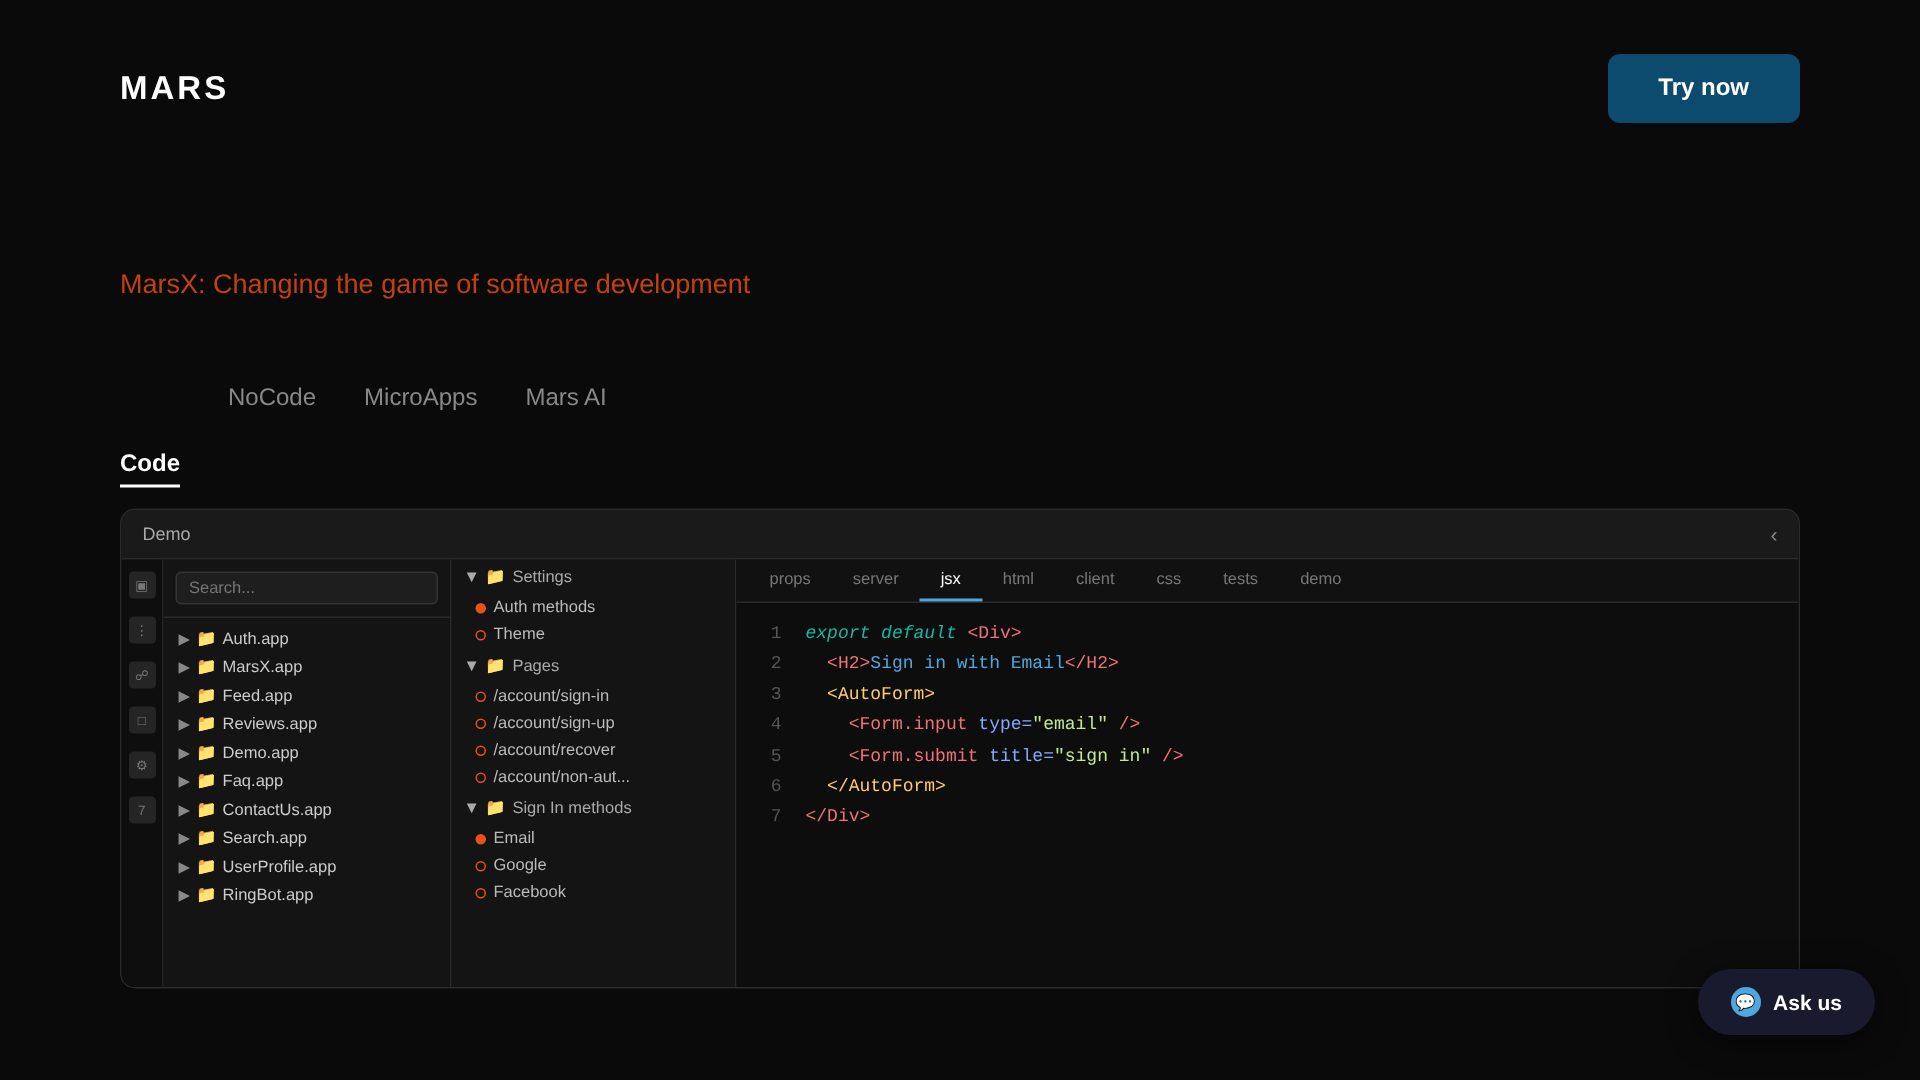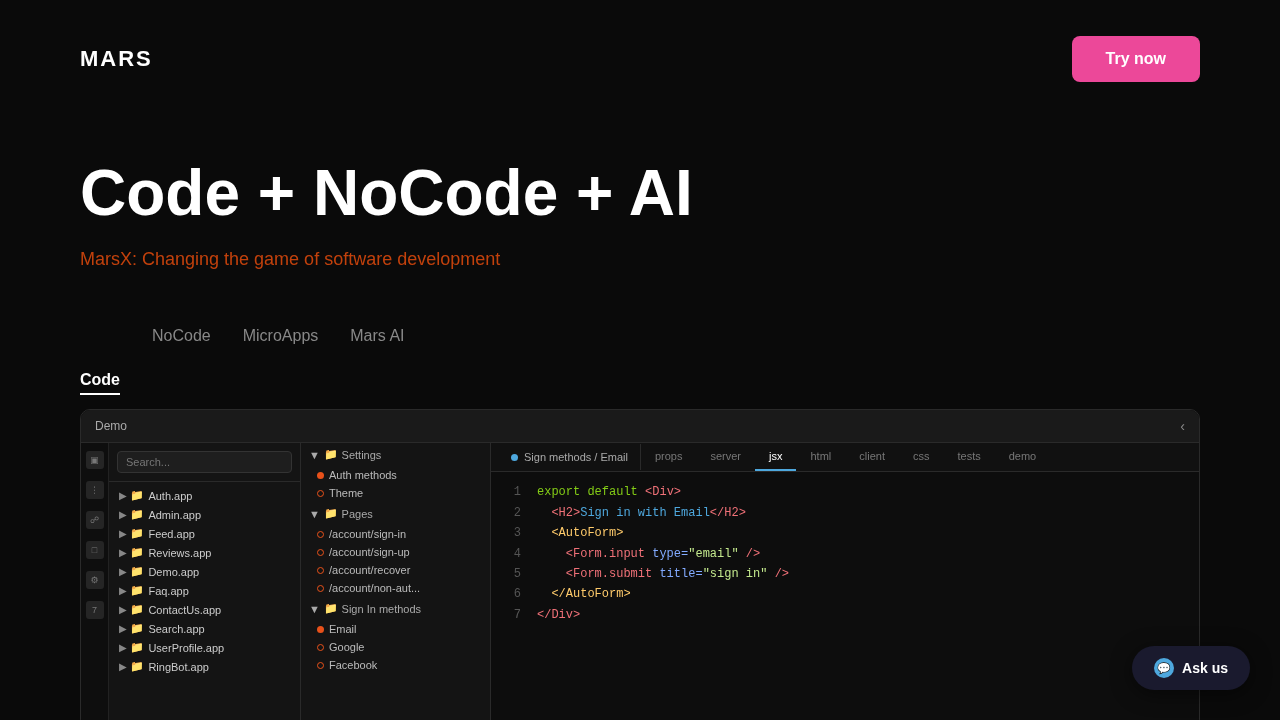--- a/index.html
+++ b/index.html
@@ -21,21 +21,21 @@
       z-index: 10;
     }
     .logo {
       font-size: 22px;
       font-weight: 700;
       letter-spacing: 2px;
       color: #fff;
       text-transform: uppercase;
     }
     .try-now-btn {
-      background: #ec4899;
+      background: #0c4a6e;
       color: #fff;
       border: none;
       border-radius: 8px;
       padding: 14px 34px;
       font-size: 16px;
       font-weight: 600;
       cursor: pointer;
     }
 
     
@@ -288,21 +288,21 @@
       display: flex;
       gap: 16px;
     }
     .line-num {
       color: #555;
       min-width: 14px;
       text-align: right;
       user-select: none;
     }
     .c-white { color: #ddd; }
-    .c-keyword { color: #84cc16; }
+    .c-keyword { color: #14b8a6; font-style: italic; }
     .c-tag { color: #f07178; }
     .c-attr { color: #82aaff; }
     .c-string { color: #c3e88d; }
     .c-component { color: #ffcb6b; }
     .c-default { color: #4ea8de; }
 
     
     .ask-us-btn {
       position: fixed;
       bottom: 30px;
@@ -338,21 +338,20 @@
   </style>
 </head>
 <body>
 
 <nav>
   <div class="logo">MARS</div>
   <button class="try-now-btn">Try now</button>
 </nav>
 
 <section class="hero">
-  <h1 class="hero-title">Code + NoCode + AI</h1>
   <p class="hero-subtitle">MarsX: Changing the game of software development</p>
 </section>
 
 <div class="tabs">
   <span class="tab active">Code</span>
   <span class="tab">NoCode</span>
   <span class="tab">MicroApps</span>
   <span class="tab">Mars AI</span>
 </div>
 
@@ -382,21 +381,21 @@
             </div>
             <div class="file-tree">
               <div class="tree-item">
                   <span class="icon">▶</span>
                   <span>📁</span>
                   <span>Auth.app</span>
                 </div>
               <div class="tree-item">
                   <span class="icon">▶</span>
                   <span>📁</span>
-                  <span>Admin.app</span>
+                  <span>MarsX.app</span>
                 </div>
               <div class="tree-item">
                   <span class="icon">▶</span>
                   <span>📁</span>
                   <span>Feed.app</span>
                 </div>
               <div class="tree-item">
                   <span class="icon">▶</span>
                   <span>📁</span>
                   <span>Reviews.app</span>
@@ -488,24 +487,20 @@
             <span>Google</span>
           </div>
         <div class="mid-item">
             <div class="dot"></div>
             <span>Facebook</span>
           </div>
       </div>
 
       <div class="code-panel">
         <div class="code-tabs">
-          <div class="breadcrumb-area">
-            <div class="breadcrumb-dot"></div>
-            <span>Sign methods / Email</span>
-          </div>
           <div class="code-tab-list">
             <div class="code-tab">props</div>
             <div class="code-tab">server</div>
             <div class="code-tab active">jsx</div>
             <div class="code-tab">html</div>
             <div class="code-tab">client</div>
             <div class="code-tab">css</div>
             <div class="code-tab">tests</div>
             <div class="code-tab">demo</div>
           </div>

